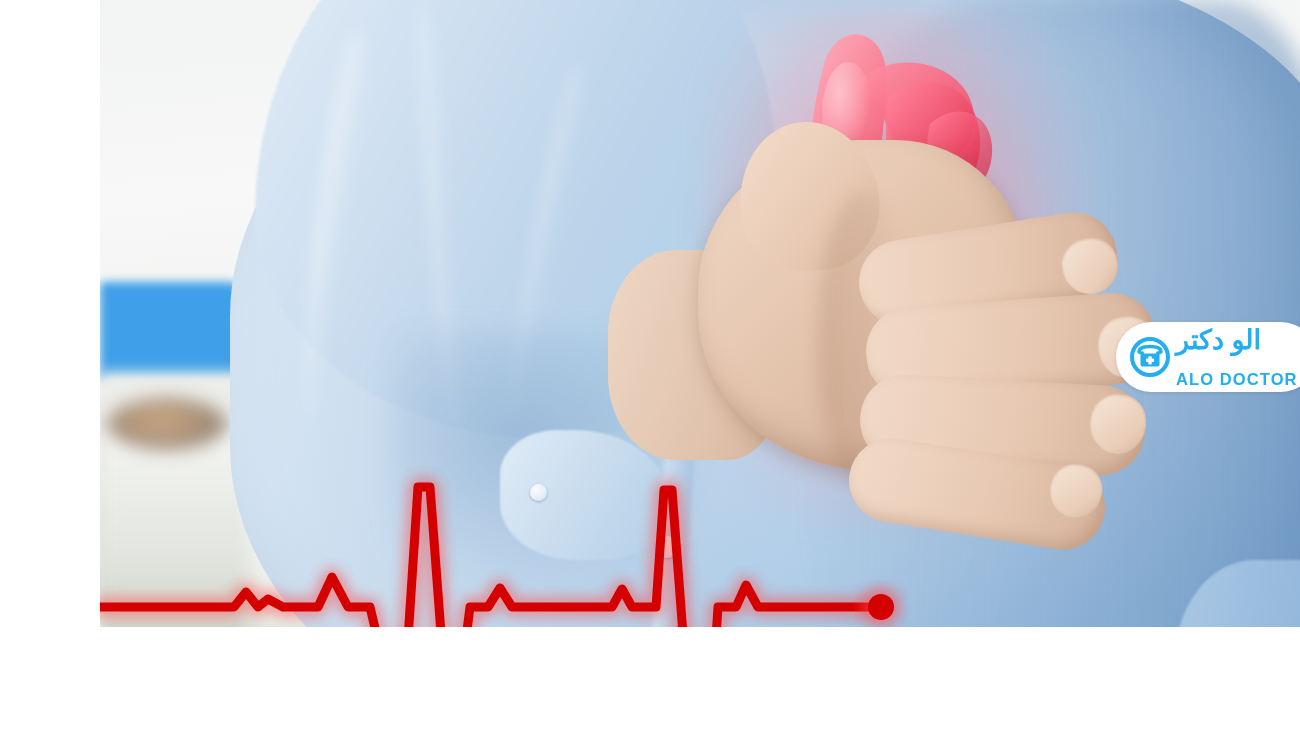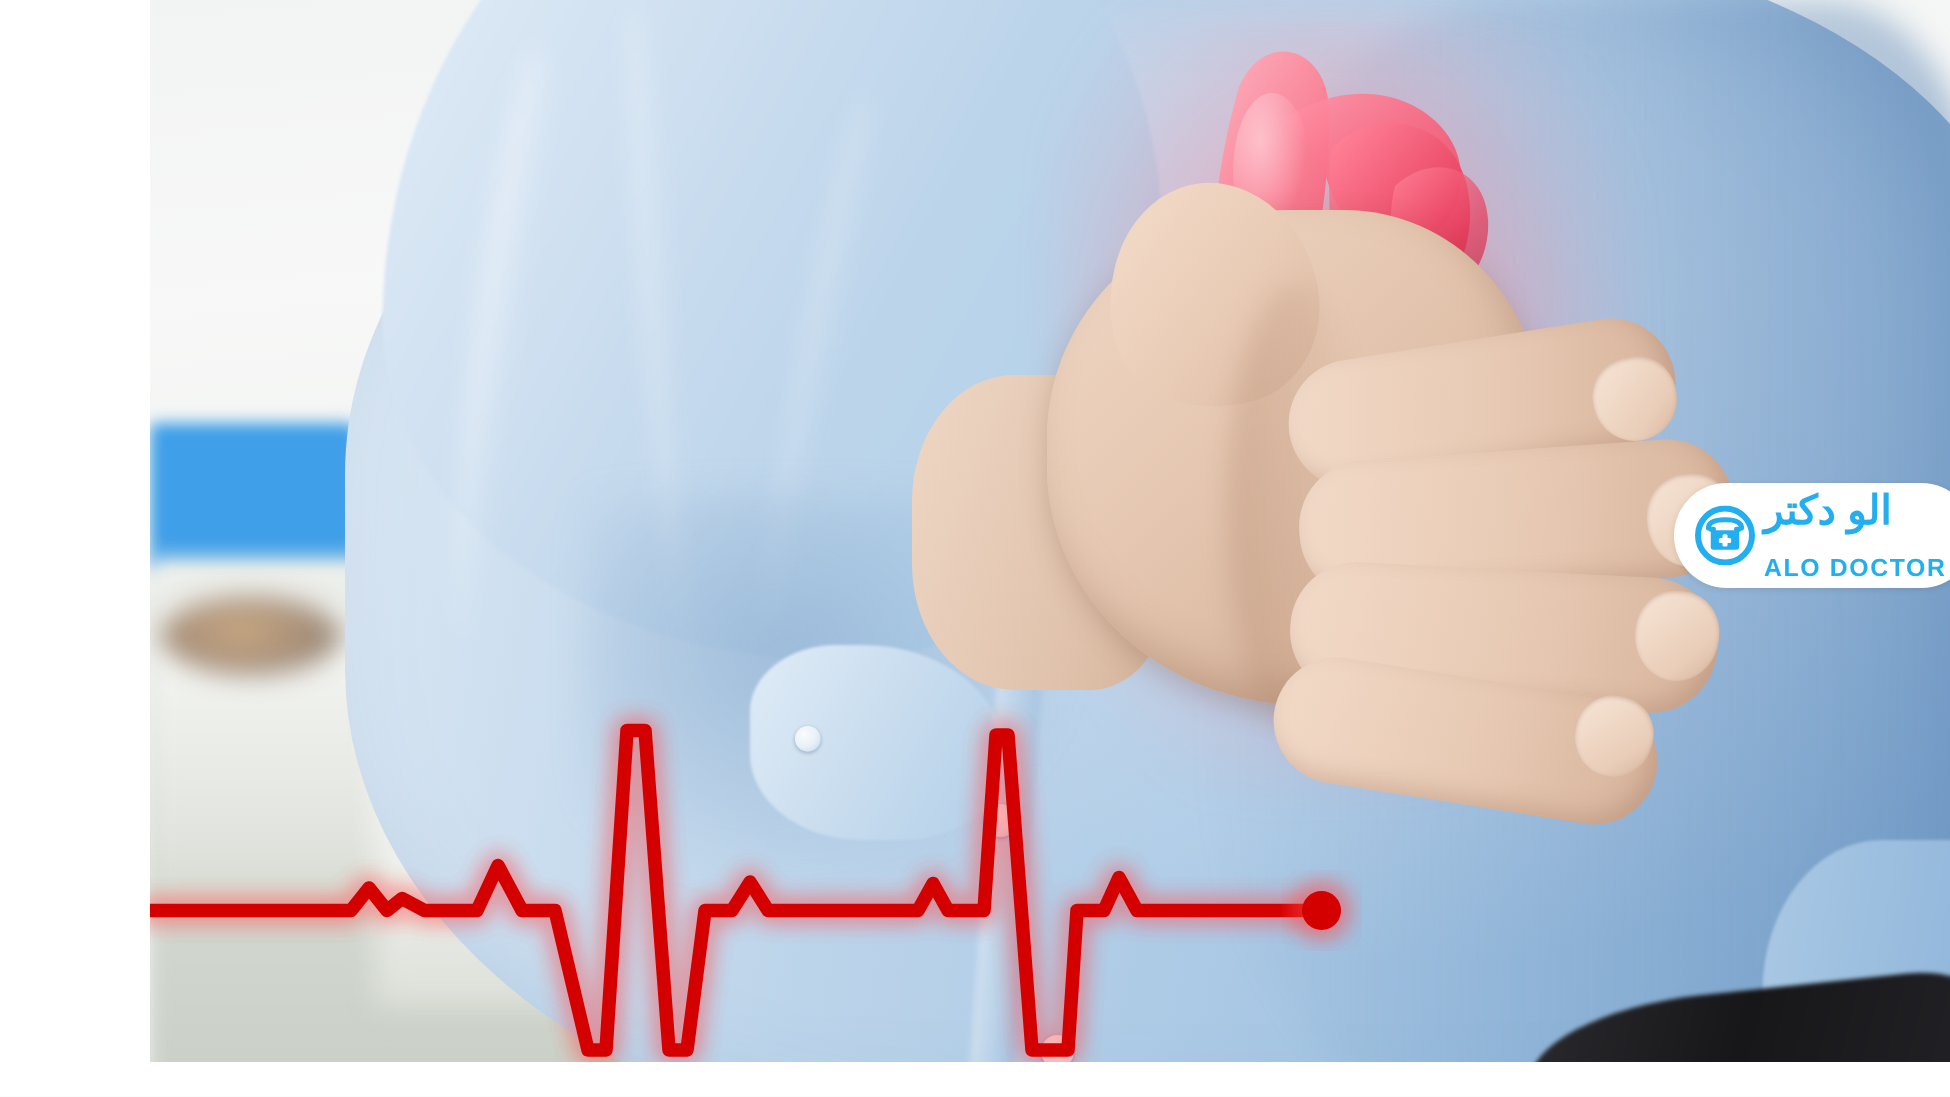--- a/index.html
+++ b/index.html
@@ -4,21 +4,21 @@
 <style>
   * { box-sizing: border-box; margin: 0; padding: 0; }
   html, body {
     width: 1300px; height: 731px;
     overflow: hidden;
     background: #ffffff;
     font-family: "Liberation Sans", sans-serif;
   }
   #stage {
     position: relative;
-    width: 1300px; height: 708px;
+    width: 1300px; height: 627px;
     overflow: hidden;
     background: #ffffff;
   }
 
   
   .left-band {
     position: absolute; left: 0; top: 0;
     width: 100px; height: 731px;
     background: #ffffff;
     z-index: 40;

